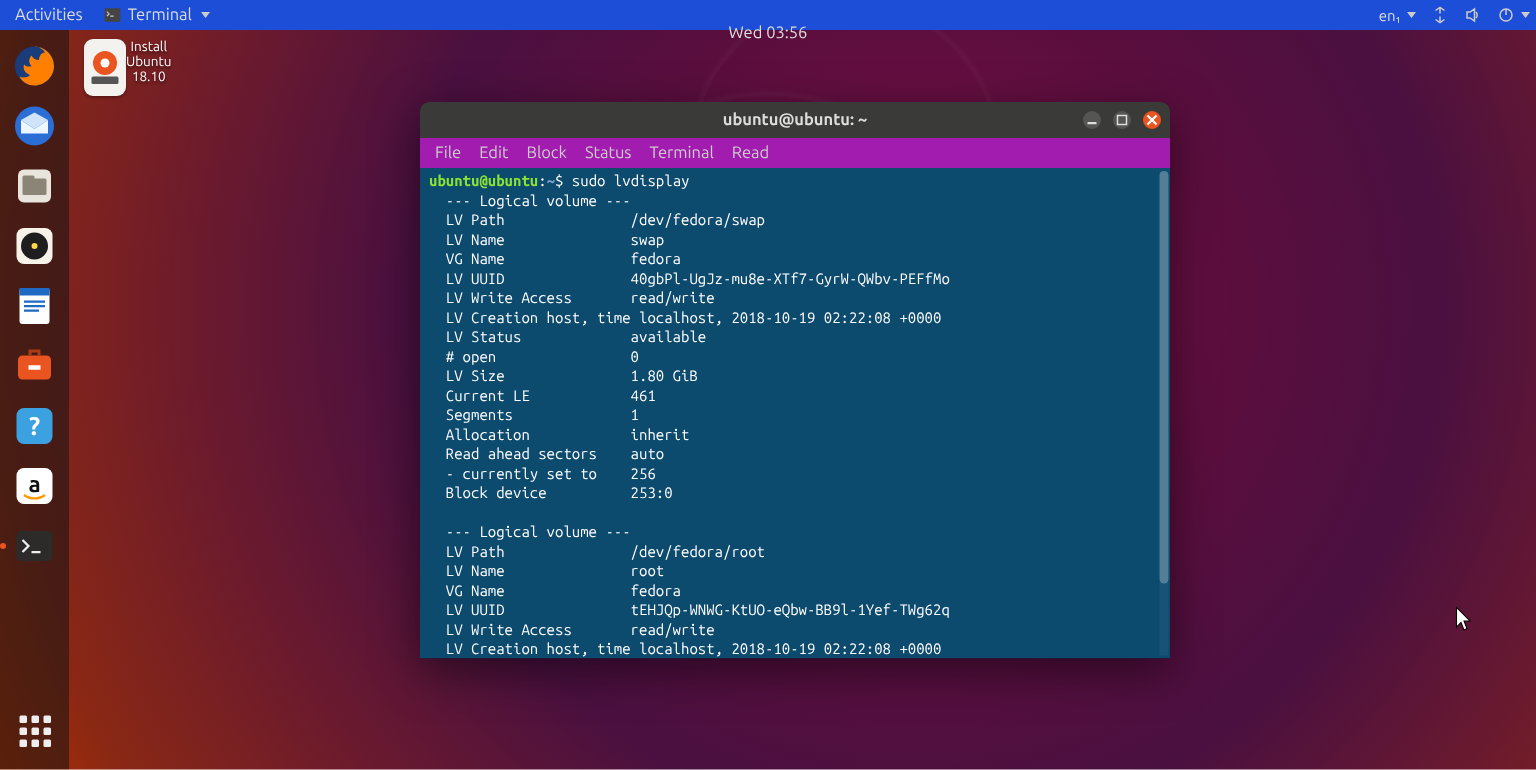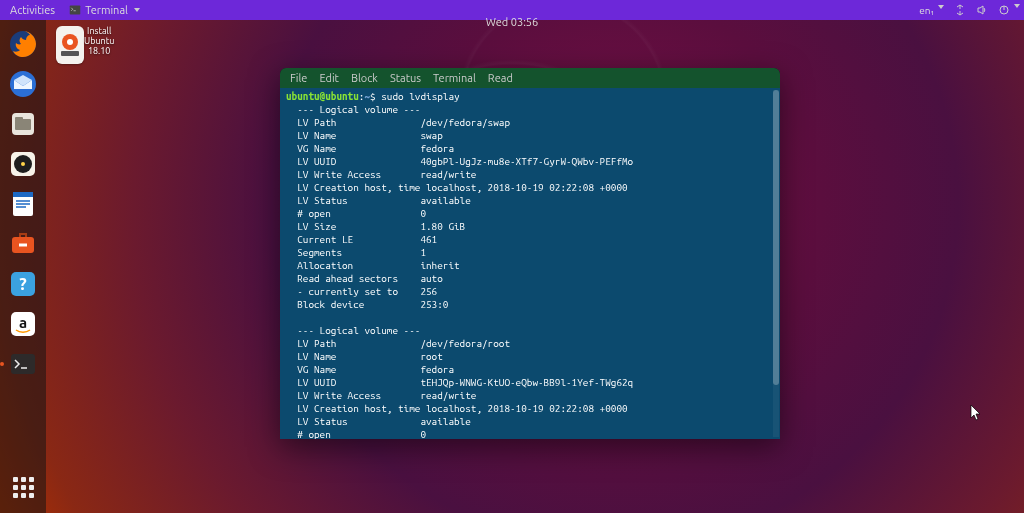--- a/index.html
+++ b/index.html
@@ -14,30 +14,30 @@
     position: absolute; inset: 0;
     background:
       radial-gradient(circle at 60% 30%, transparent 80px, rgba(255,255,255,0.04) 82px, transparent 85px),
       radial-gradient(circle at 50% 40%, transparent 140px, rgba(255,255,255,0.035) 142px, transparent 146px),
       radial-gradient(circle at 55% 20%, transparent 100px, rgba(255,255,255,0.03) 102px, transparent 106px);
     pointer-events: none;
   }
   
   .topbar {
     position: absolute; top: 0; left: 0; right: 0; height: 20px;
-    background: #6d28d9; display: flex; align-items: center;
+    background: #1d4ed8; display: flex; align-items: center;
     font-size: 11px; color: #ddd; padding: 0 4px; z-index: 10;
   }
   .topbar-left { display: flex; align-items: center; gap: 2px; }
   .topbar-left .act { padding: 0 6px; cursor: pointer; }
   .topbar-left .app { padding: 0 6px; display: flex; align-items: center; gap: 4px; cursor: pointer; }
   .topbar-left .app svg { width: 12px; height: 12px; }
   .topbar-center { position: absolute; left: 50%; transform: translateX(-50%); margin-top: 23px; }
   .topbar-right { margin-left: auto; display: flex; align-items: center; gap: 10px; }
-  .topbar-right .ind { display: flex; align-items: flex-start; font-size: 10px; gap:2px;}
+  .topbar-right .ind { display: flex; align-items: center; font-size: 10px; gap:2px;}
   .caret { display:inline-block; width:0; height:0; border-left:3px solid transparent; border-right:3px solid transparent; border-top:4px solid #ccc; margin-left:2px; }
   
   .dock {
     position: absolute; left: 0; top: 20px; bottom: 0; width: 46px;
     background: rgba(20,20,20,0.55); display: flex; flex-direction: column;
     align-items: center; padding-top: 6px; gap: 4px; z-index: 5;
   }
   .dock-item {
     width: 36px; height: 36px; border-radius: 6px;
     display: flex; align-items: center; justify-content: center;
@@ -74,21 +74,21 @@
     height:24px; background:#3a3a38; display:flex; align-items:center;
     padding:0 6px; font-size:11px; color:#ddd; position:relative;
   }
   .titlebar .title { position:absolute; left:50%; transform:translateX(-50%); font-weight:bold;}
   .win-controls { margin-left:auto; display:flex; gap:8px; align-items:center; }
   .wbtn { width:12px; height:12px; border-radius:50%; display:flex; align-items:center; justify-content:center; cursor:pointer; }
   .wbtn.min { background:#555; }
   .wbtn.max { background:#555; }
   .wbtn.close { background:#e95420; }
   .menubar {
-    height:20px; background:#14532d; display:flex; align-items:center;
+    height:20px; background:#a21caf; display:flex; align-items:center;
     font-size:11px; color:#ccc; padding:0 4px; gap:0;
   }
   .menubar span { padding:0 6px; cursor:pointer; }
   .term-body {
     flex:1; background:#0c4a6e; color:#fff;
     font-family: "Ubuntu Mono","DejaVu Sans Mono",monospace;
     font-size:10px; line-height:13px; padding:2px 6px;
     overflow:hidden; white-space:pre; position:relative;
   }
   .term-scroll { position:absolute; right:1px; top:2px; bottom:2px; width:6px; background:rgba(255,255,255,0.05);}
@@ -225,20 +225,40 @@
         <circle cx="14" cy="11" r="3" fill="#fff"></circle>
         <rect x="5" y="20" width="18" height="5" rx="1" fill="#555"></rect>
       </svg>
   </div>
   <span style="white-space:pre-line;">Install
 Ubuntu
 18.10</span>
 </div>
 
 <div class="window">
+  <div class="titlebar">
+    <span class="title">ubuntu@ubuntu: ~</span>
+    <div class="win-controls">
+      <div class="wbtn min">
+          <svg width="8" height="8">
+            <path d="M1 6h6" stroke="#ddd" stroke-width="1.5"></path>
+          </svg>
+        </div>
+      <div class="wbtn max">
+          <svg width="8" height="8">
+            <rect x="1" y="1" width="6" height="6" stroke="#ddd" fill="none"></rect>
+          </svg>
+        </div>
+      <div class="wbtn close">
+          <svg width="8" height="8">
+            <path d="M1 1l6 6M7 1l-6 6" stroke="#fff" stroke-width="1.5"></path>
+          </svg>
+        </div>
+    </div>
+  </div>
   <div class="menubar">
     <span>File</span>
     <span>Edit</span>
     <span>Block</span>
     <span>Status</span>
     <span>Terminal</span>
     <span>Read</span>
   </div>
   <div class="term-body" id="term-body"><div><span class="prompt-user">ubuntu@ubuntu</span>:<span class="prompt-path">~</span>$ sudo lvdisplay
   --- Logical volume ---

